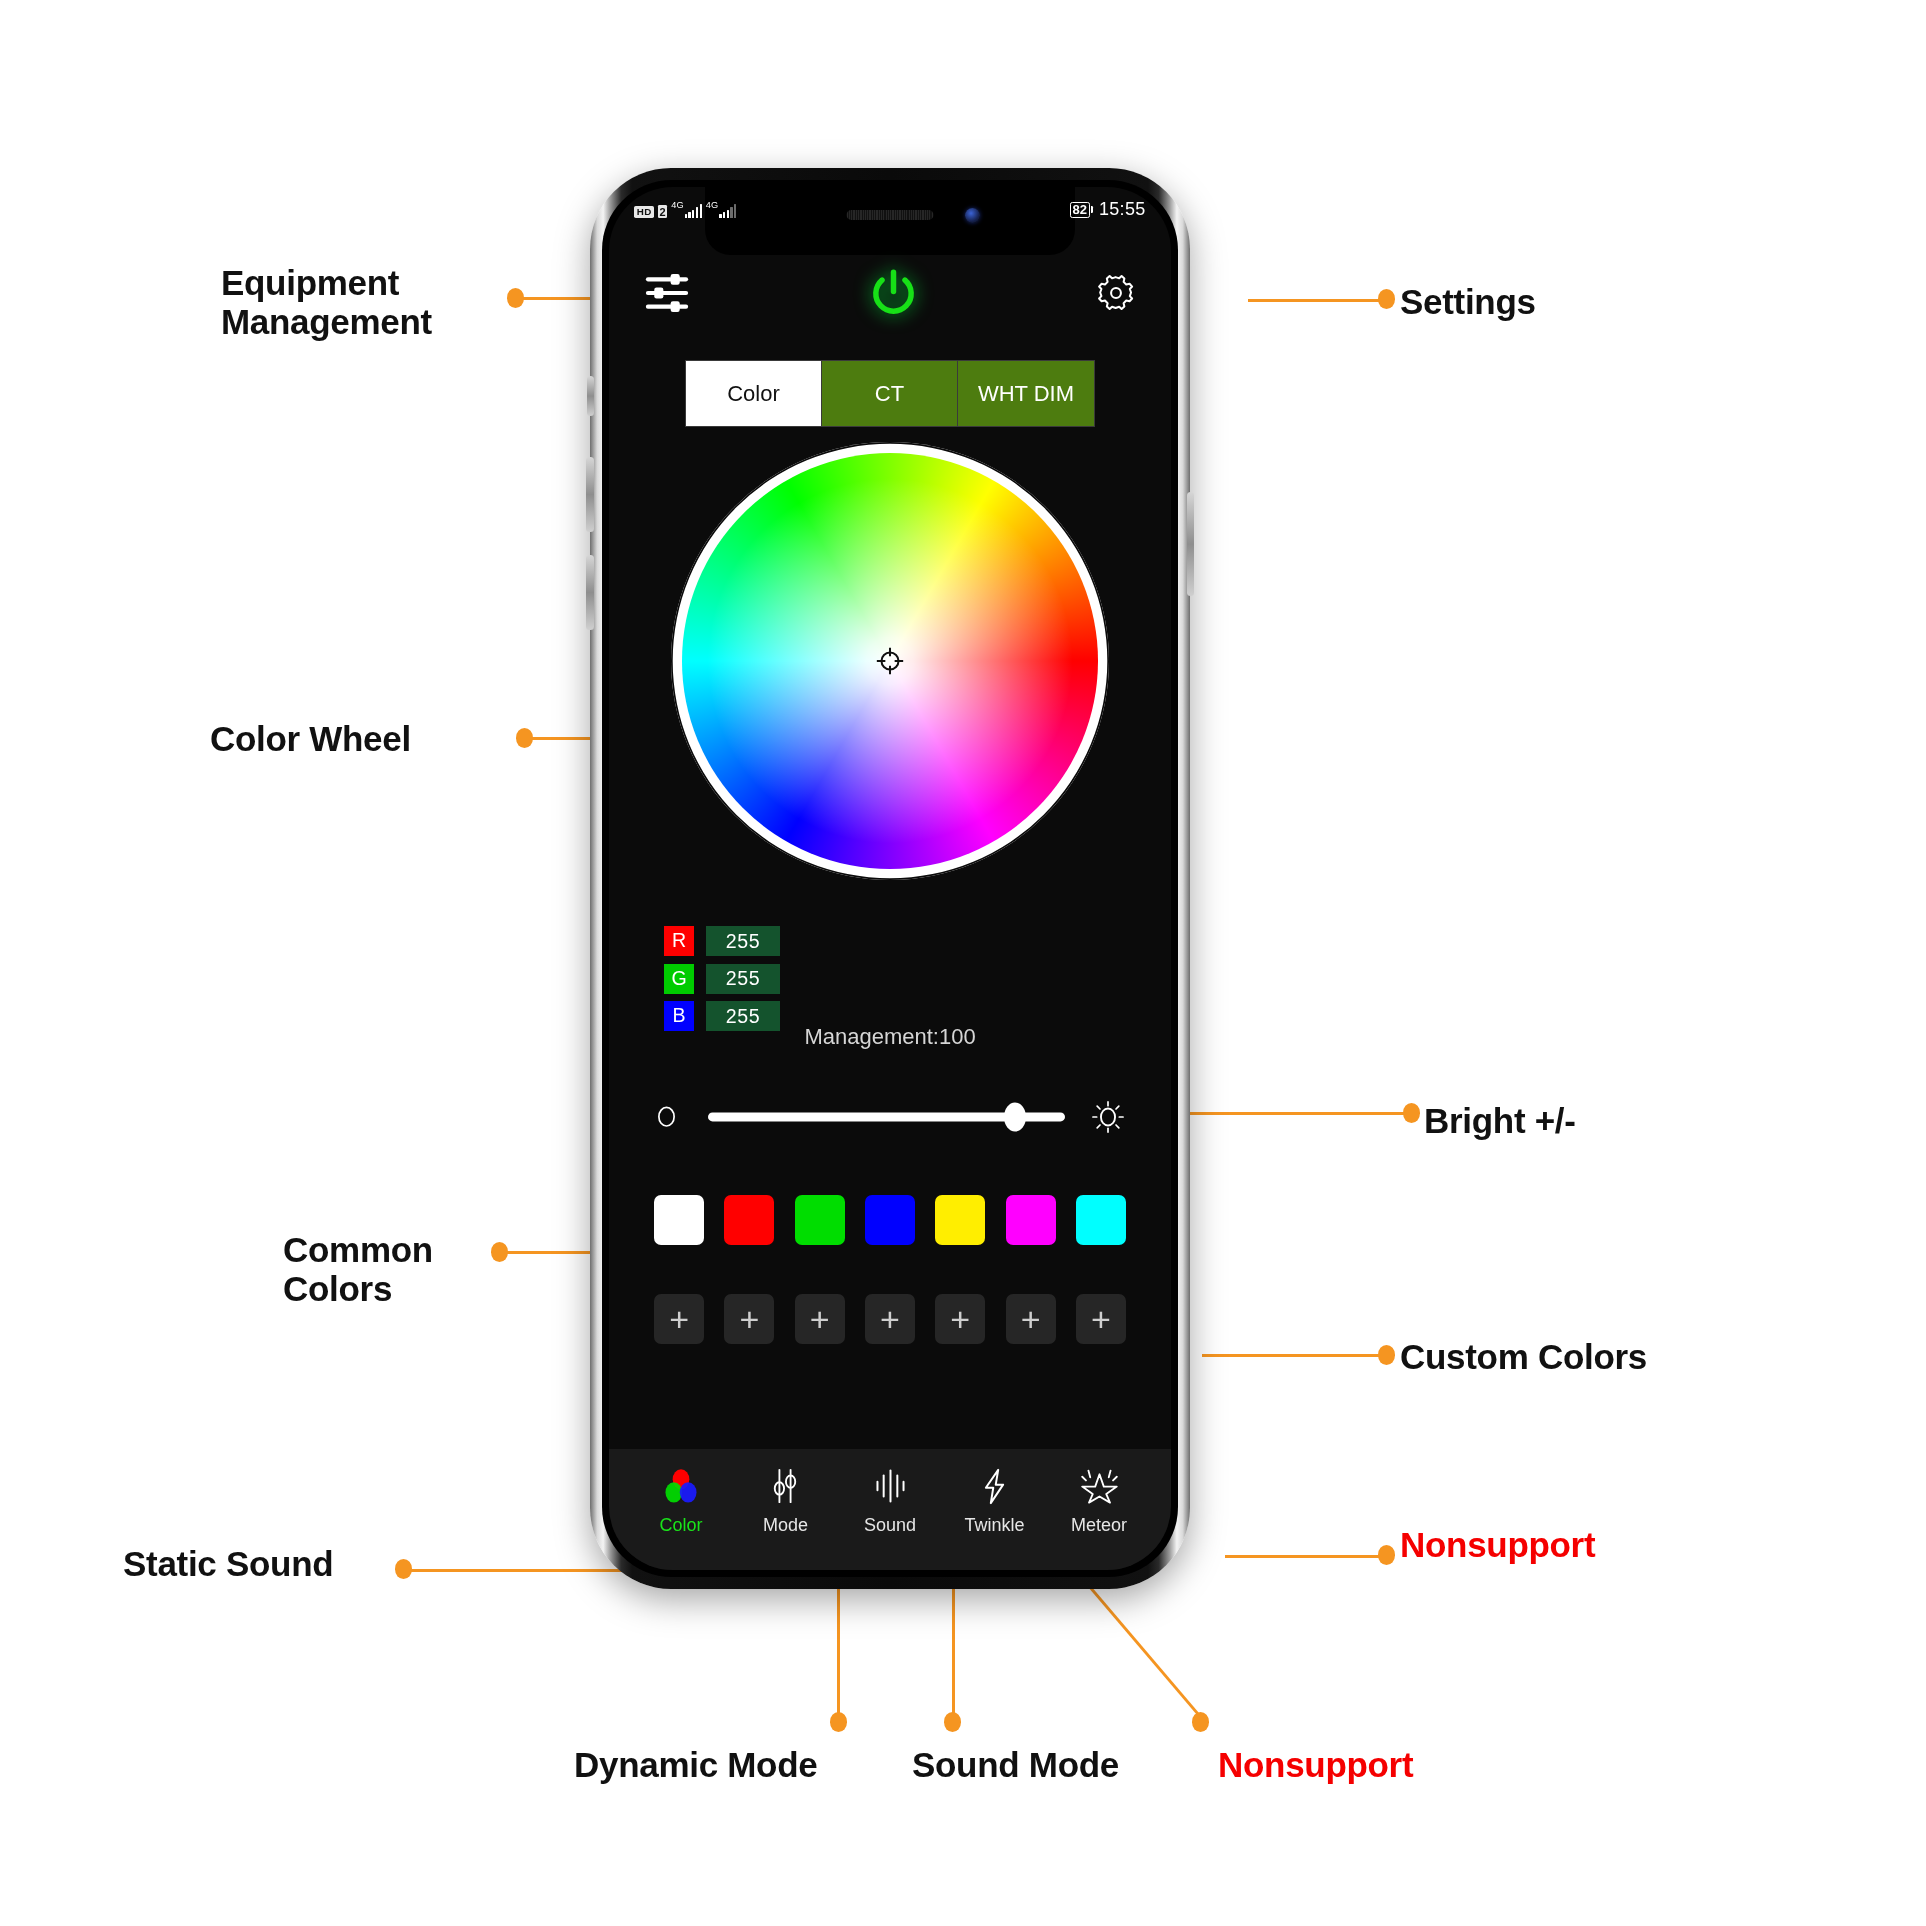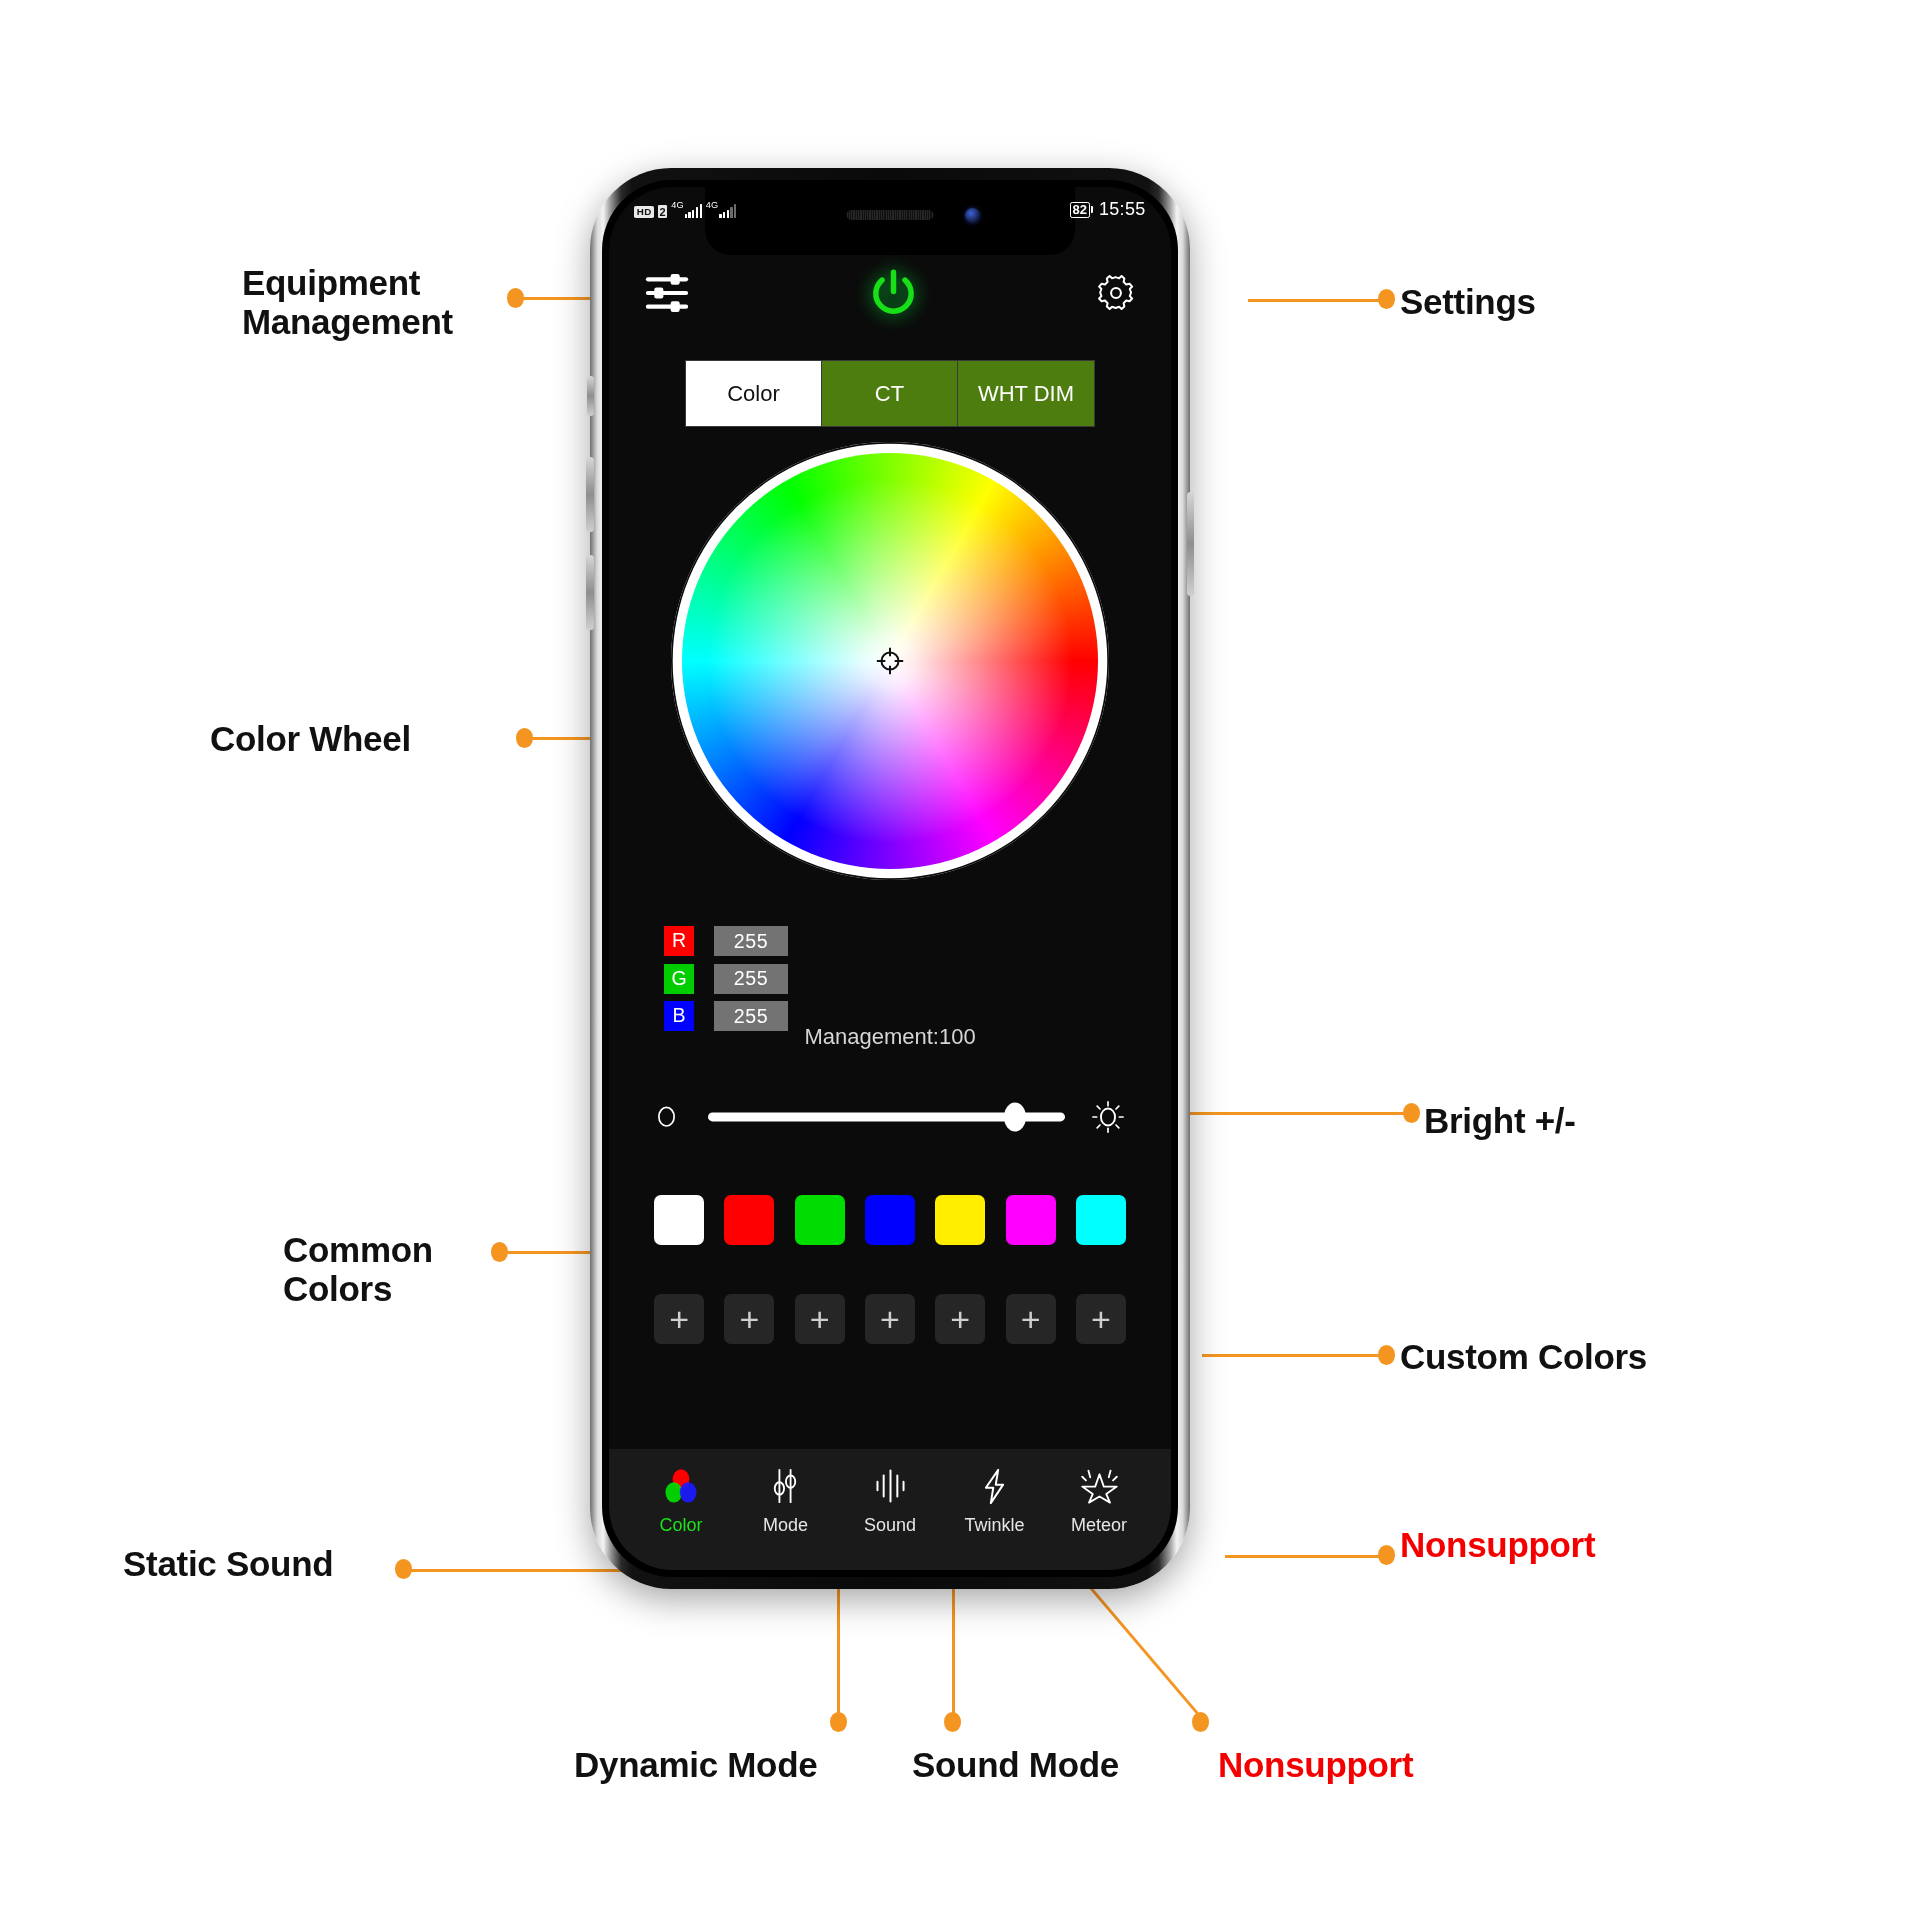--- a/index.html
+++ b/index.html
@@ -130,21 +130,21 @@
   }
 
   
   #rgb-block { position: absolute; left: 55px; top: 739px; }
   .rgb-row { display:flex; align-items:center; margin-bottom: 7.5px; }
   .rgb-tag {
     width: 30px; height: 30px; display:flex; align-items:center; justify-content:center;
     color:#fff; font-size: 19.6px; font-weight: 400; line-height:1;
   }
   .rgb-val {
-    width: 74px; height: 30px; margin-left: 20px; background: #737373;
+    width: 74px; height: 30px; margin-left: 12px; background: #14532d;
     display:flex; align-items:center; justify-content:center;
     color:#fff; font-size: 19.6px; letter-spacing: 0.6px;
   }
 
   
   #brightness-label {
     position:absolute; left: 50%; transform: translateX(-50%); top: 837px;
     color: #d6d6d6; font-size: 22px; white-space: nowrap;
   }
   #bright-row {
@@ -203,21 +203,21 @@
   .dot {
     position:absolute; width: 17.3px; height: 19.6px; border-radius: 50%;
     background: #f59521;
   }
 </style>
 </head>
 <body>
 
 <div id="stage">
 
-  <div class="anno" style="left:221px; top:263px;margin-left:21px;">Equipment
+  <div class="anno" style="left:221px; top:263px;">Equipment
 Management</div>
   <div class="lead h" style="left:519px; top:297px; width:153px;"></div>
   <div class="dot" style="left:507px; top:288px;"></div>
 
   <div class="anno" style="left:210px; top:719px;">Color Wheel</div>
   <div class="lead h" style="left:528px; top:737px; width:289px;"></div>
   <div class="dot" style="left:516px; top:728px;"></div>
 
   <div class="anno" style="left:283px; top:1230px;">Common
 Colors</div>

